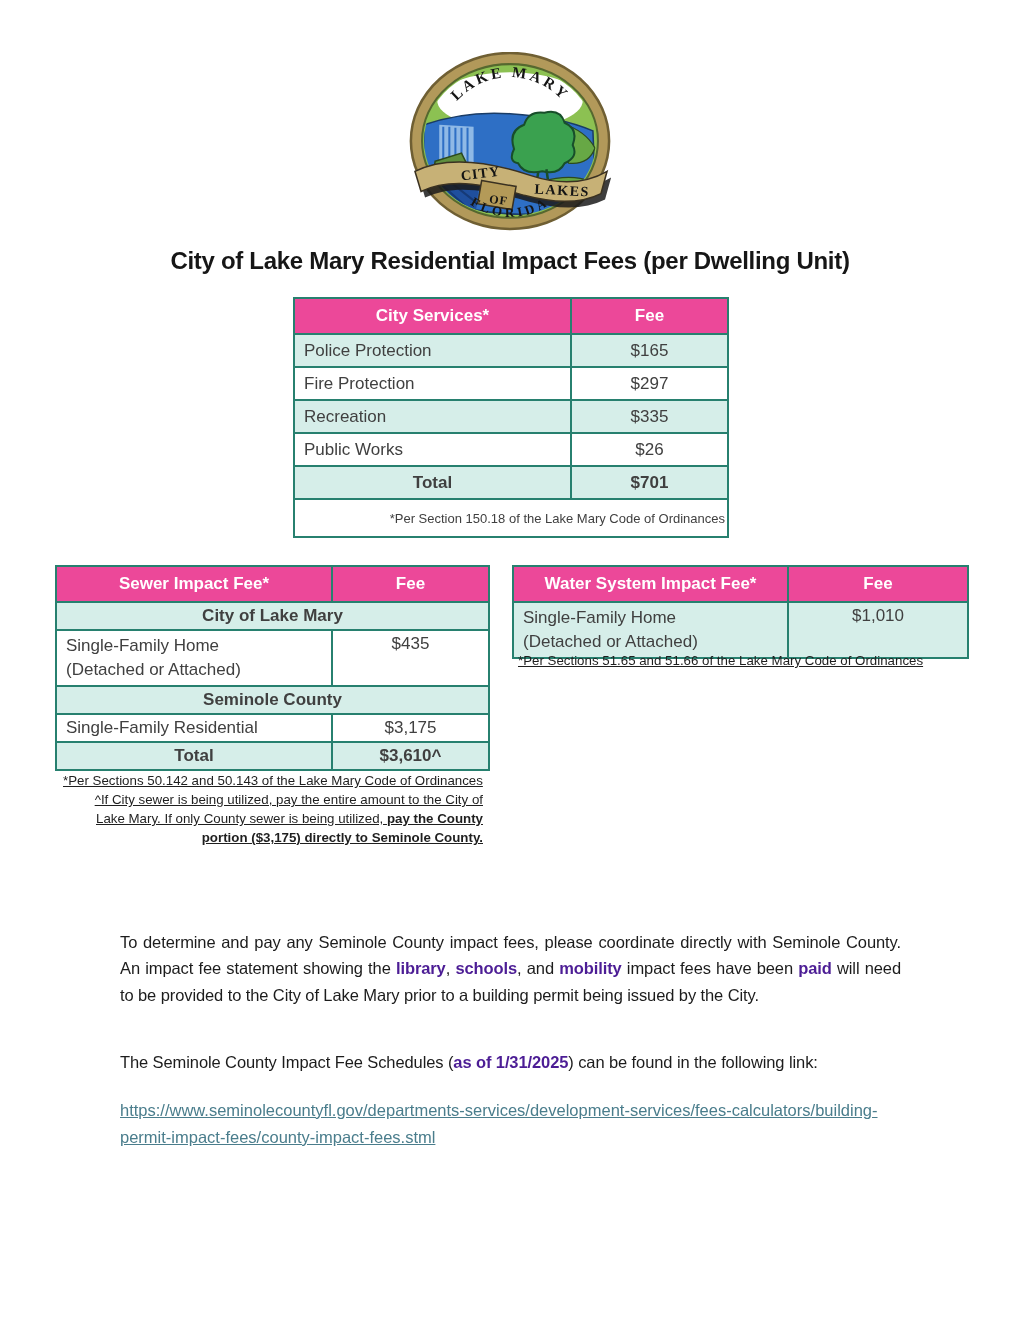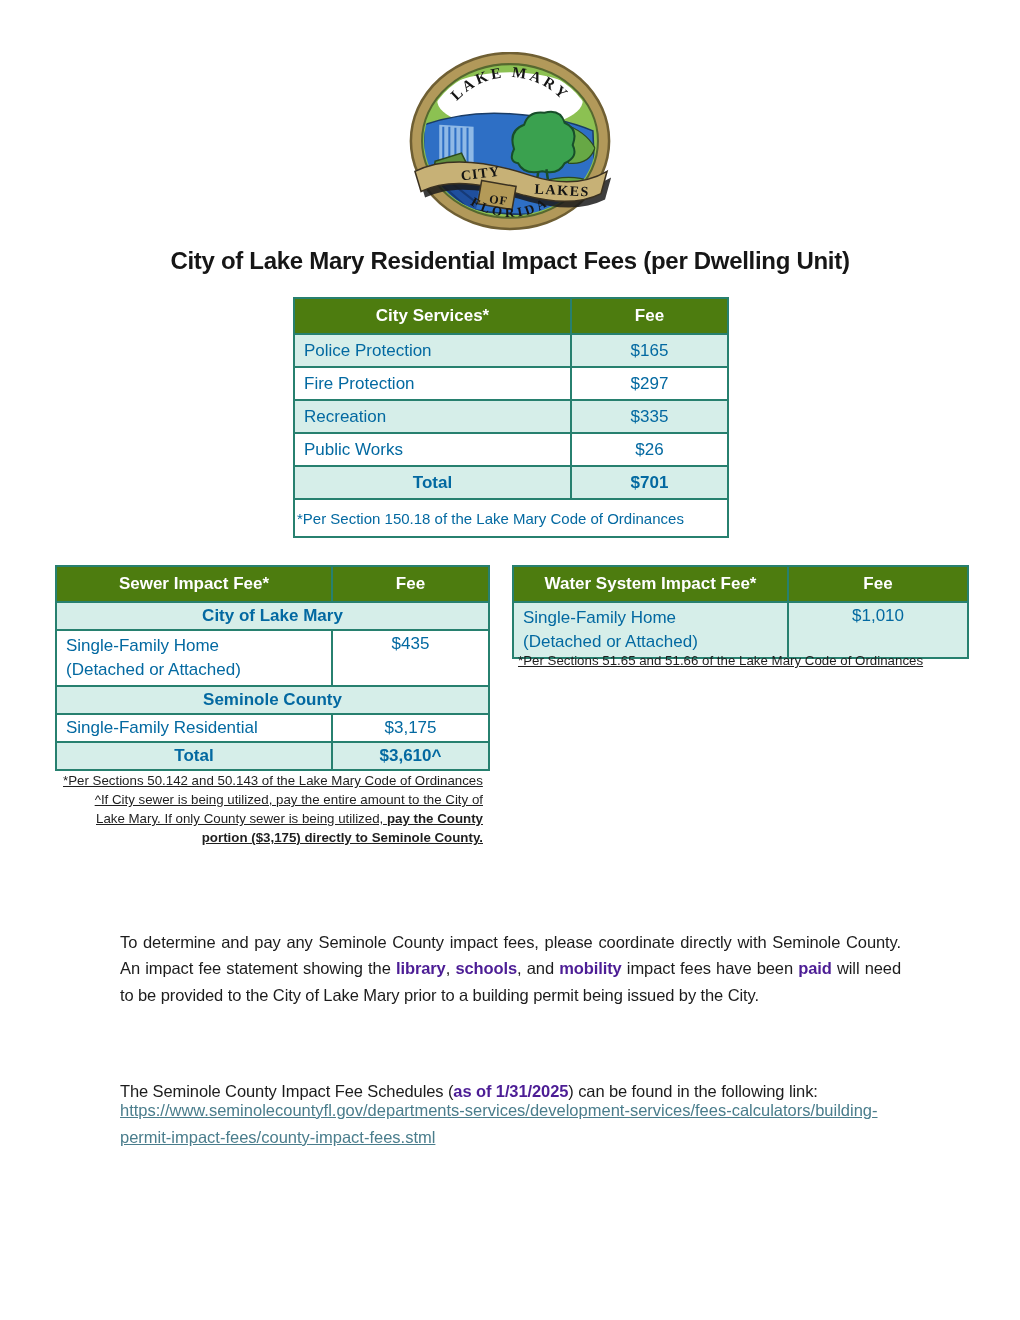--- a/index.html
+++ b/index.html
@@ -15,29 +15,29 @@
   
   .title{
     left:0;top:247px;width:1020px;text-align:center;
     font-size:24px;font-weight:bold;color:#161616;letter-spacing:-0.3px;margin:0;
   }
 
   
   table.tbl{border-collapse:collapse;table-layout:fixed;background:#ffffff;}
   table.tbl th,table.tbl td{border:2.5px solid #27806f;overflow:hidden;}
   table.tbl th{
-    background:#4d7c0f;color:#ffffff;font-weight:bold;font-size:17px;
+    background:#ec4899;color:#ffffff;font-weight:bold;font-size:17px;
     text-align:center;height:30px;padding:2px 4px;
   }
-  table.tbl td{font-size:17px;color:#0369a1;padding:3px 9px;}
+  table.tbl td{font-size:17px;color:#404040;padding:3px 9px;}
   td.fee{text-align:center;padding:3px 4px;}
   tr.alt td{background:#d6eee9;}
   tr.section td{background:#d6eee9;font-weight:bold;text-align:center;}
   tr.total td{background:#d6eee9;font-weight:bold;text-align:center;}
-  tr.footrow td{background:#ffffff;font-size:15px;text-align:left;height:28px;padding:4px 2px;}
+  tr.footrow td{background:#ffffff;font-size:13px;text-align:right;height:28px;padding:4px 2px;}
   td.multiline{white-space:pre-line;line-height:24px;}
   td.vtop{vertical-align:top;padding-top:4px;}
   .tbl-city{left:293px;top:297px;}
   .tbl-city col.c1{width:277px;} .tbl-city col.c2{width:157px;}
   .tbl-city td{height:25px;}
   .tbl-sewer{left:55px;top:565px;}
   .tbl-sewer col.c1{width:276px;} .tbl-sewer col.c2{width:157px;}
   .tbl-sewer th{height:24px;}
   .tbl-water{left:512px;top:565px;}
   .tbl-water col.c1{width:275px;} .tbl-water col.c2{width:180px;}
@@ -50,21 +50,21 @@
   .sewer-notes{left:63px;top:771px;width:420px;}
   .sewer-notes .note + .note{text-align:right;}
 
   
   .para{
     left:120px;width:781px;font-size:16.5px;line-height:26.8px;
     text-align:justify;letter-spacing:-0.1px;color:#1c1c1c;
   }
   .para b{color:#4c1d95;}
   .p1{top:912px;}
-  .p2{top:1061px;}
+  .p2{top:1032px;}
   .linkwrap{left:120px;top:1097px;width:781px;font-size:16.5px;line-height:27px;}
   a.doc-link{color:#4a7d8c;text-decoration:underline;word-break:normal;}
 </style>
 </head>
 <body>
 
 <div class="abs logo">
   <svg viewBox="0 0 200 180" width="204" height="182">
     <defs>
       <clipPath id="sealClip">

